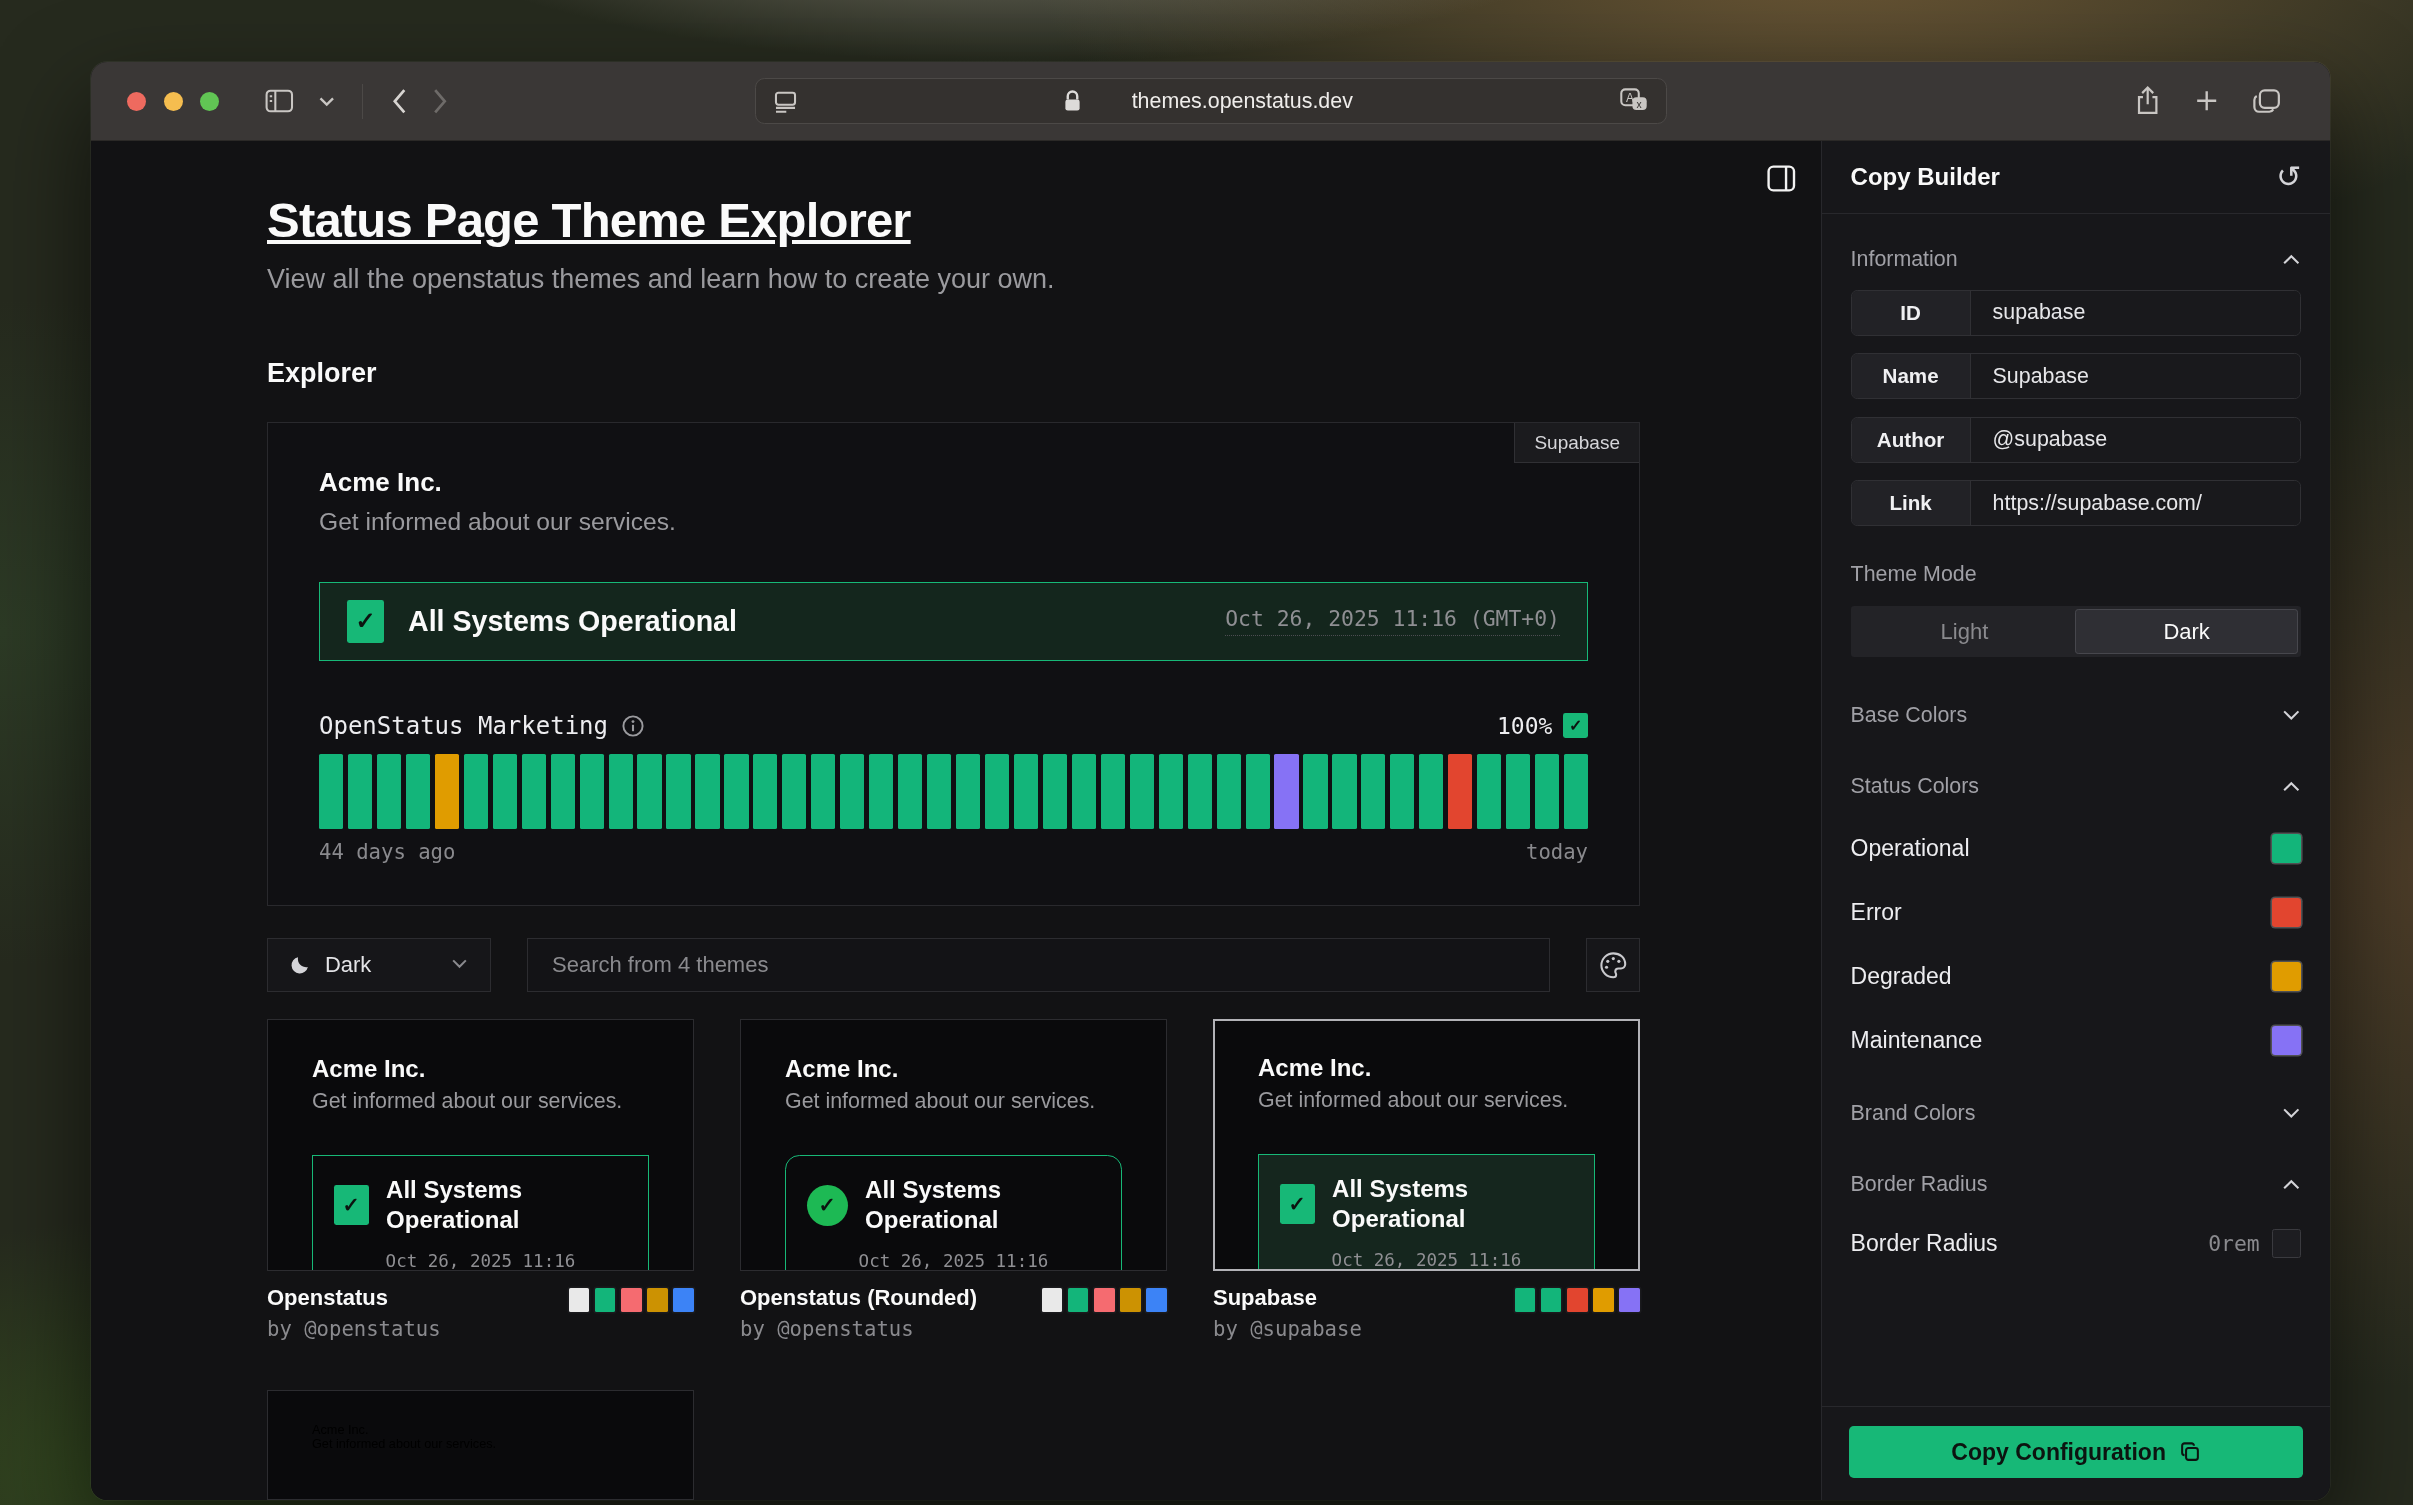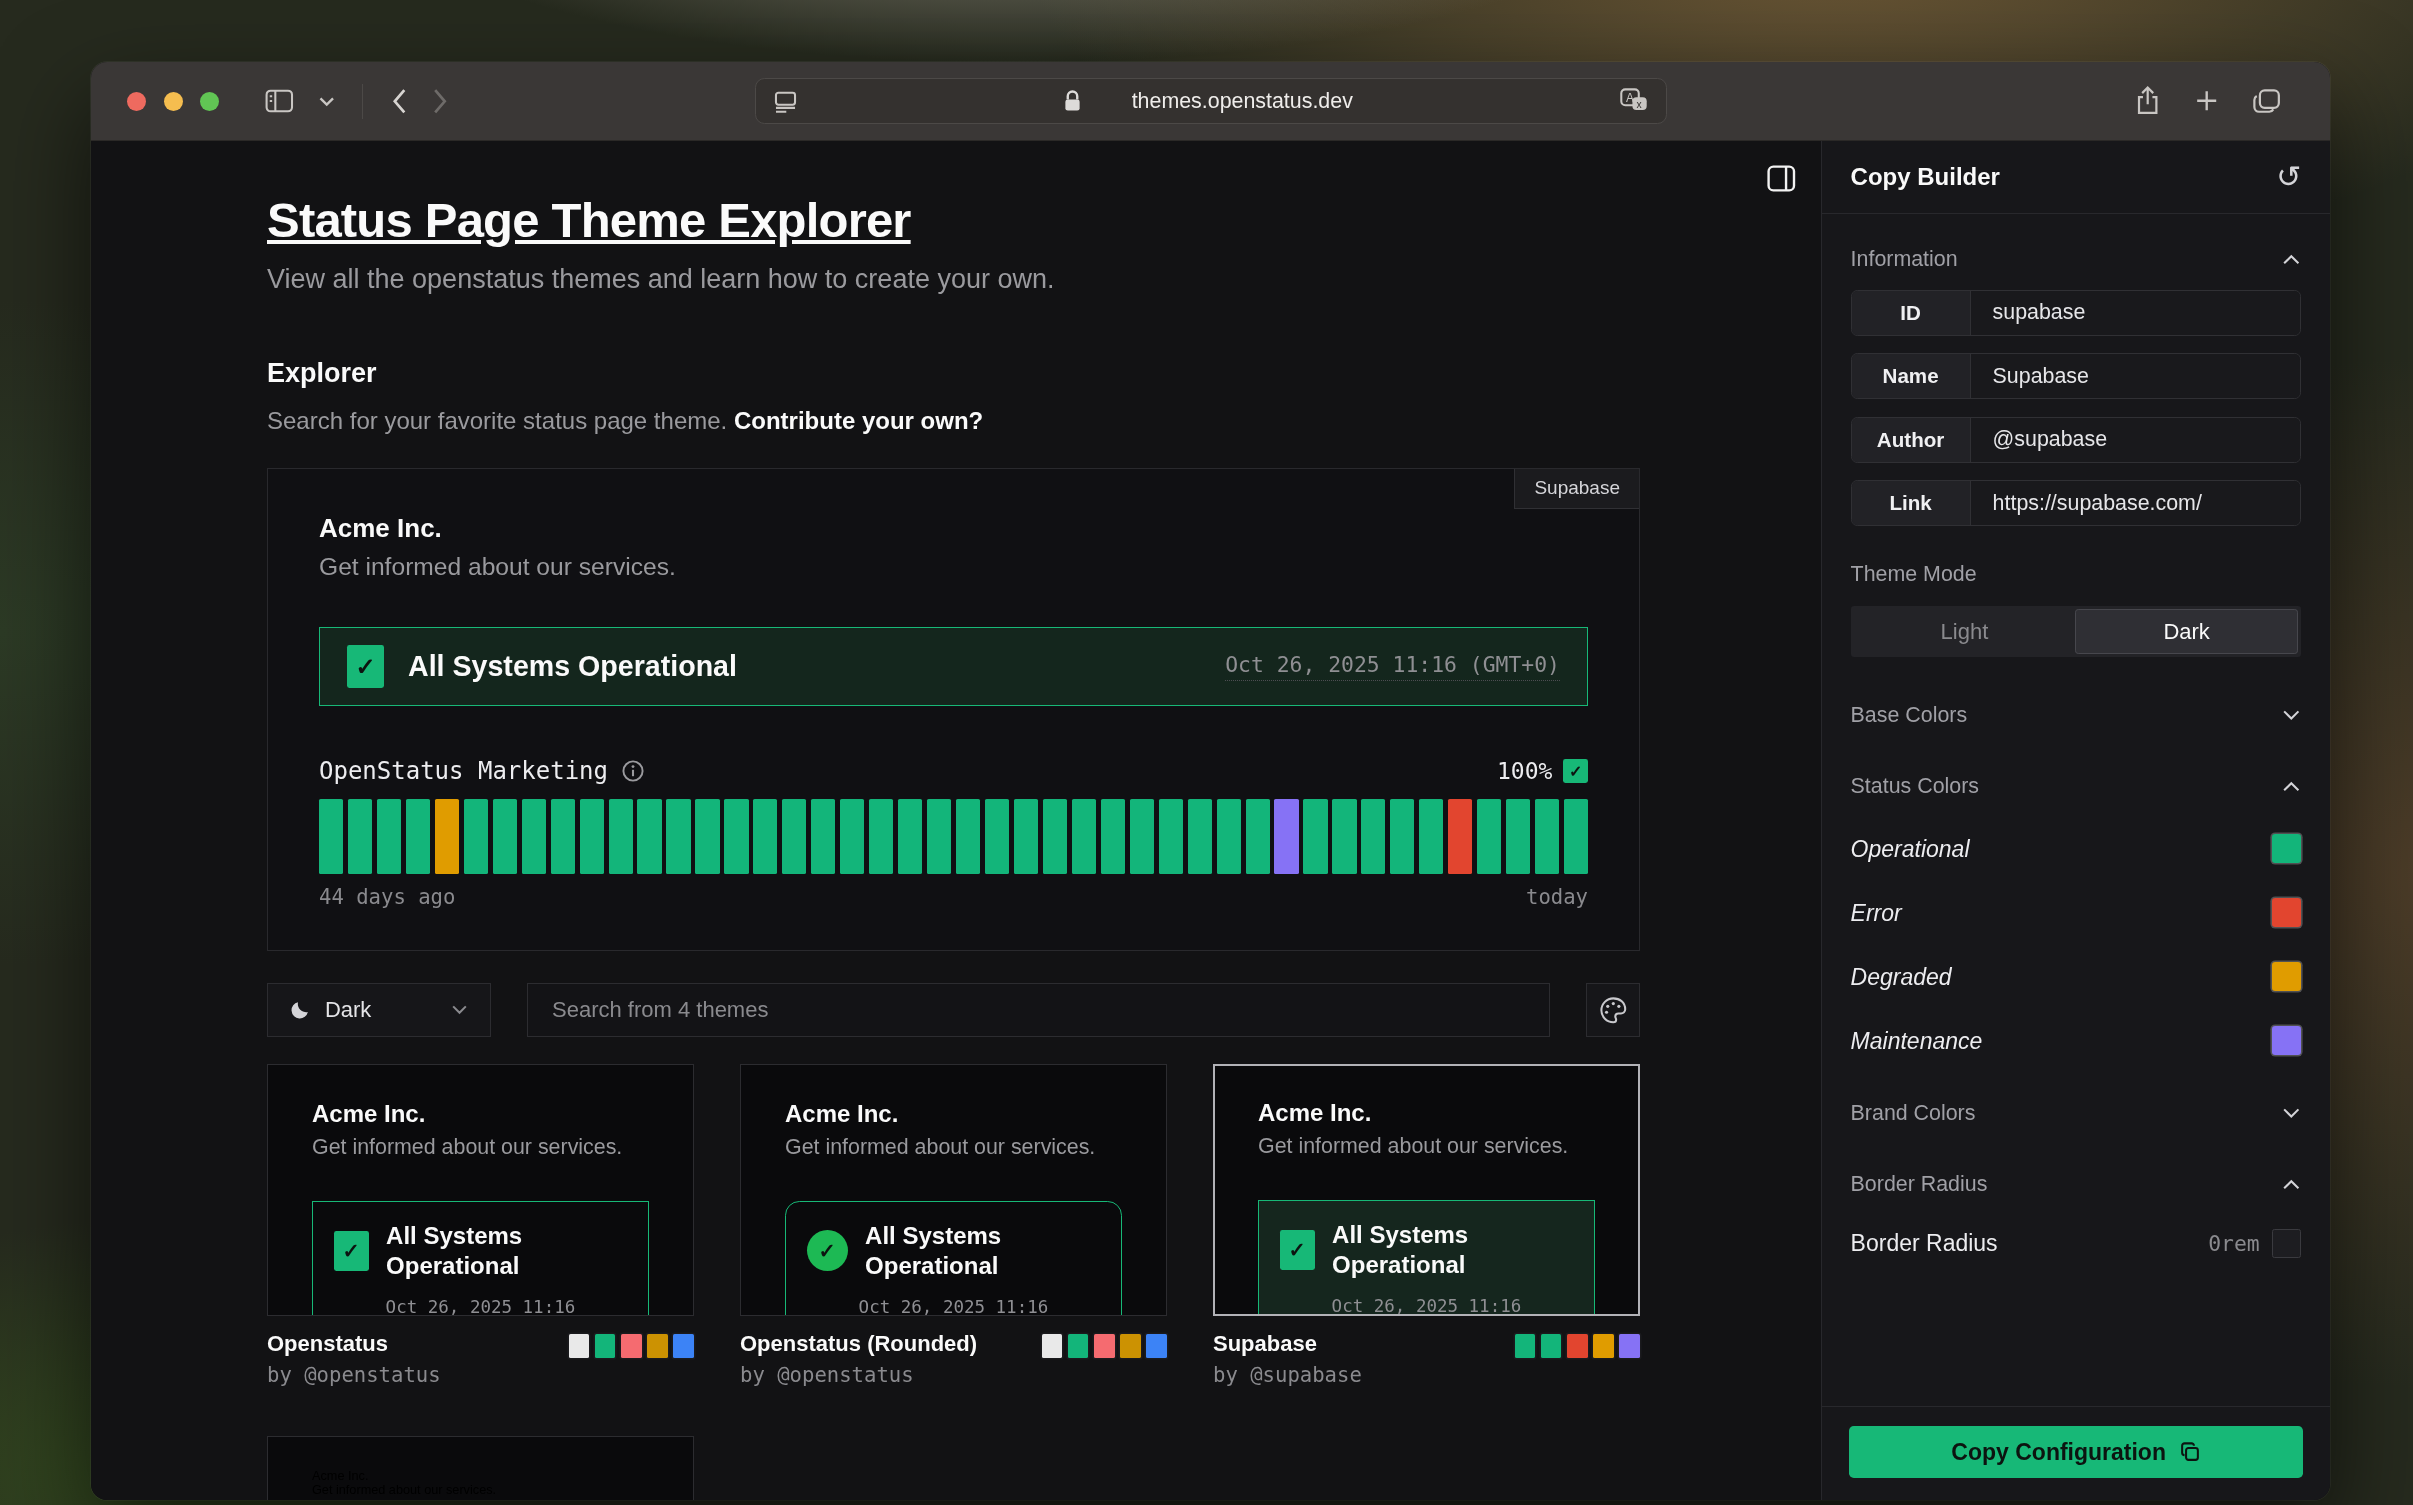--- a/index.html
+++ b/index.html
@@ -150,21 +150,21 @@
   .field { display:flex; align-items:stretch; height:46px; border:0.8px solid #303034; border-radius:6.3px; overflow:hidden; margin-top:17.5px; background:#1b1b1e; }
   .field-label { width:119px; flex:none; display:flex; align-items:center; justify-content:center; background:#222226; color:#f0f0f2; font-size:20.6px; font-weight:600; border-right:0.8px solid #303034; }
   .field-value { flex:1; display:flex; align-items:center; padding:0 22px; color:#e6e6e9; font-size:21.4px; background:#19191c; }
 
   .mode-heading { margin-top:36px; }
   .segmented { margin-top:19px; height:51px; background:#232327; border-radius:3.2px; display:flex; padding:3.2px; }
   .seg { flex:1; display:flex; align-items:center; justify-content:center; font-size:22px; color:#8a8a8e; cursor:pointer; border-radius:3.2px; }
   .seg.active { background:#2f2f34; border:0.8px solid #47474d; color:#fafafa; }
 
   .collapse { margin-top:46px; }
-  .color-row { margin-top:35px; display:flex; align-items:flex-end;font-style:italic; }
+  .color-row { margin-top:35px; display:flex; align-items:center; }
   .color-label { color:#ededf0; font-size:23px; }
   .color-swatch { margin-left:auto; width:29px; height:29px; border-radius:3.2px; box-shadow:0 0 0 1.6px rgba(255,255,255,.25); cursor:pointer; }
 
   .radius-row { margin-top:32px; display:flex; align-items:center; }
   .radius-label { color:#ededf0; font-size:23px; }
   .radius-val { margin-left:auto; font-family:"DejaVu Sans Mono",monospace; color:#8a8a8e; font-size:21.4px; }
   .radius-box { margin-left:12.7px; width:29px; height:29px; border:0.8px solid #3a3a3f; border-radius:2.4px; background:#1d1d21; cursor:pointer; }
 
   .sb-footer { flex:none; border-top:0.8px solid #28282c; padding:19px 27px 22px; }
   .copy-btn { width:100%; height:52px; border:none; border-radius:4.8px; display:flex; align-items:center; justify-content:center; gap:12.7px; color:#0c1410; font-size:23px; font-weight:600; cursor:pointer; font-family:"Liberation Sans",sans-serif; }
@@ -265,21 +265,20 @@
           <svg width="28.6" height="27" viewBox="0 0 36 34">
               <rect x="2" y="2" width="32" height="30" rx="6" fill="none" stroke="#f2f2f2" stroke-width="3"></rect>
               <line x1="24" y1="2" x2="24" y2="32" stroke="#f2f2f2" stroke-width="3"></line>
             </svg>
         </button>
 
         <div class="h1">Status Page Theme Explorer</div>
         <div class="subtitle">View all the openstatus themes and learn how to create your own.</div>
 
         <div class="h2">Explorer</div>
-        <div class="lead"><span>Search for your favorite status page theme. </span><span class="linkish">Contribute your own?</span></div>
 
         <div class="preview-card">
           <div class="badge">Supabase</div>
           <div class="org">Acme Inc.</div>
           <div class="org-desc">Get informed about our services.</div>
 
           <div class="banner">
             <span class="checkbox"></span>
             <span class="banner-label">All Systems Operational</span>
             <span class="stamp">Oct 26, 2025 11:16 (GMT+0)</span>

